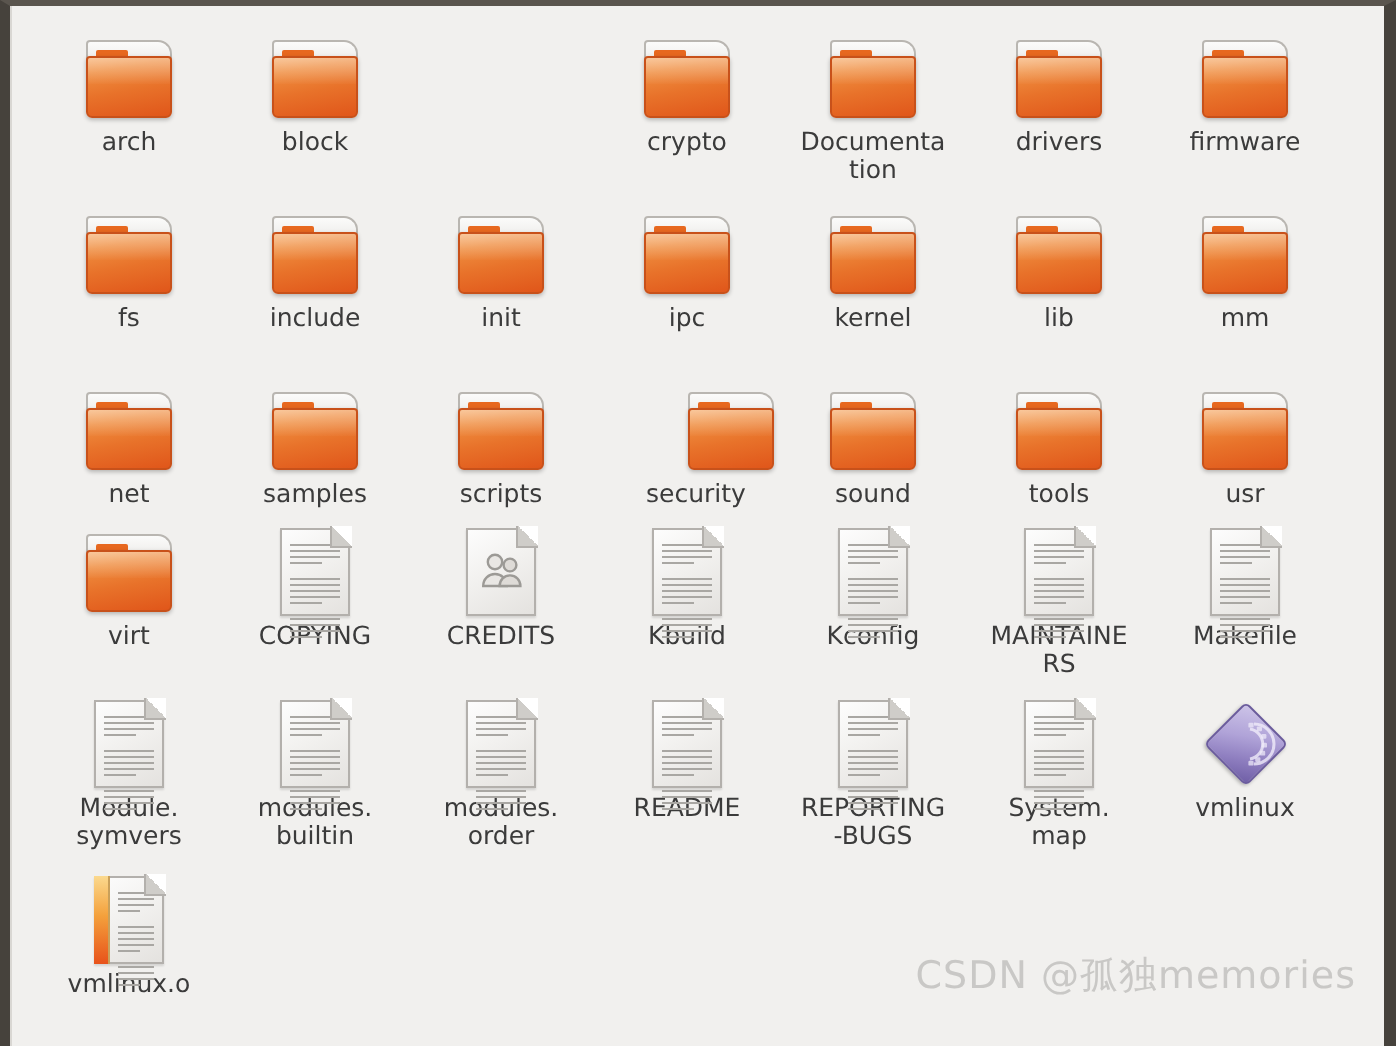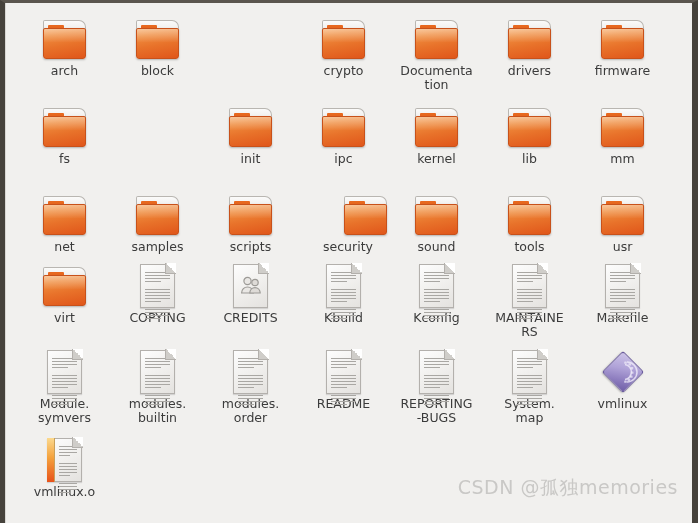--- a/index.html
+++ b/index.html
@@ -198,20 +198,29 @@
           <div class="label">firmware</div>
         </div>
         <div class="item" style="left: 12px; top: 96px;">
           <div class="iconbox">
             <div class="folder">
               <div class="back"></div>
               <div class="front"></div>
             </div>
           </div>
           <div class="label">fs</div>
+        </div>
+        <div class="item" style="left: 105px; top: 96px;">
+          <div class="iconbox">
+            <div class="folder">
+              <div class="back"></div>
+              <div class="front"></div>
+            </div>
+          </div>
+          <div class="label">include</div>
         </div>
         <div class="item" style="left: 198px; top: 96px; align-items: center;">
           <div class="iconbox">
             <div class="folder">
               <div class="back"></div>
               <div class="front"></div>
             </div>
           </div>
           <div class="label">init</div>
         </div>

